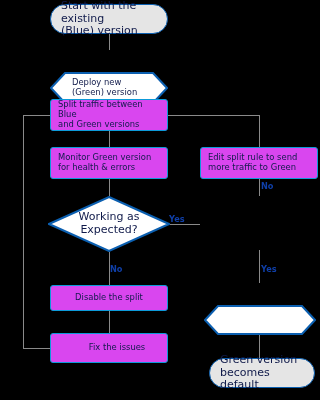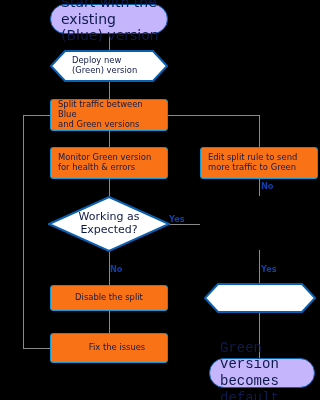--- a/index.html
+++ b/index.html
@@ -27,45 +27,46 @@
     box-sizing: border-box;
     display: flex;
     align-items: center;
     justify-content: flex-start;
     text-align: left;
     line-height: 1.18;
     white-space: pre-line;
   }
   
   .node-process {
-    background: #f97316;
+    background: #d946ef;
     border: 1px solid #0d9ad9;
     border-radius: 3px;
     color: #101a4a;
     font-size: 8.4px;
     padding-left: 7px;
     padding-right: 4px;
   }
   
   .node-terminator {
-    background: #c4b5fd;
+    background: #e5e5e5;
     border: 1.6px solid #0b5fb0;
     border-radius: 16px;
     color: #101a4a;
-    font-size: 14px;
+    font-size: 11px;
     padding-left: 10px;
     padding-right: 8px;
   }
   
   .node-hex {
     color: #101a4a;
     font-size: 8.4px;
     background: transparent;
     border: 0;
     padding: 0;
+    margin-top: 22px;
   }
   .node-hex .hex-svg {
     position: absolute;
     left: 0;
     top: 0;
     width: 100%;
     height: 100%;
   }
   .node-hex .hex-label {
     position: relative;
@@ -184,21 +185,21 @@
   <div class="node node-process" style="left:50px; top:333px; width:118px; height:30px; justify-content:center; padding-left:16px; padding-right:0;">
     <span>Fix the issues</span>
   </div>
 
   <div class="node node-hex" style="left:204px; top:283px; width:112px; height:30px;">
     <svg class="hex-svg" viewBox="0 0 112 30" preserveAspectRatio="none">
       <polygon points="14,1 98,1 111,15 98,29 14,29 1,15" fill="#ffffff" stroke="#0b5fb0" stroke-width="2"></polygon>
     </svg>
   </div>
 
-  <div class="node node-terminator" style="left:209px; top:358px; width:106px; height:30px;font-family:Liberation Mono, monospace;">
+  <div class="node node-terminator" style="left:209px; top:358px; width:106px; height:30px;">
     <span>Green version
 becomes default</span>
   </div>
 
   <div class="edge-label" style="left:169px; top:215px;">Yes</div>
 
   <div class="edge-label" style="left:110px; top:265px;">No</div>
 
   <div class="edge-label" style="left:261px; top:182px;">No</div>
 

